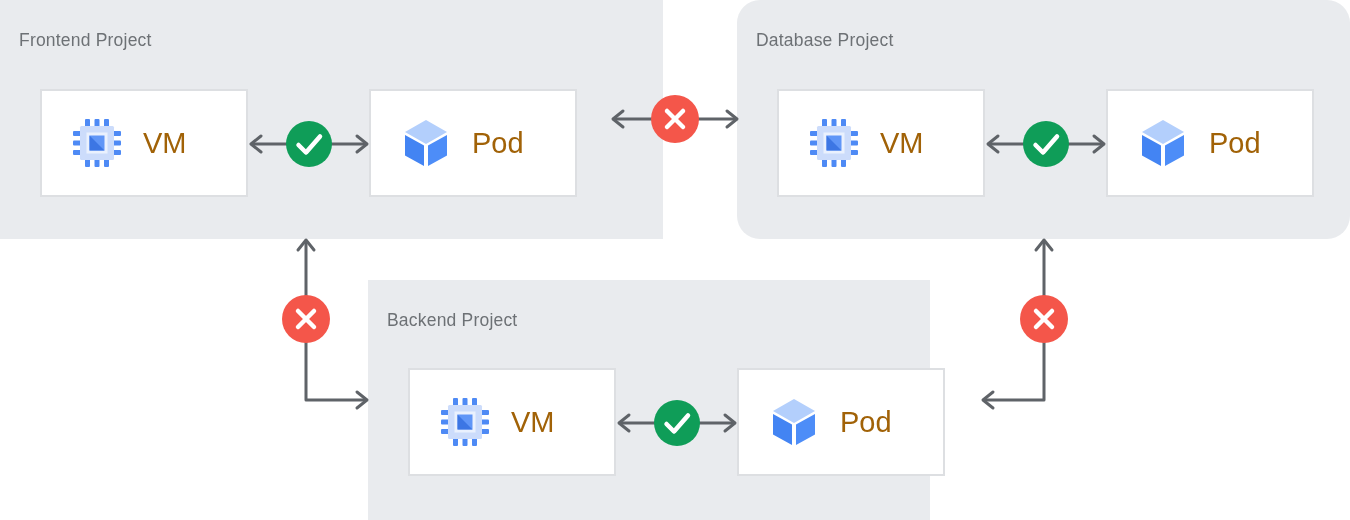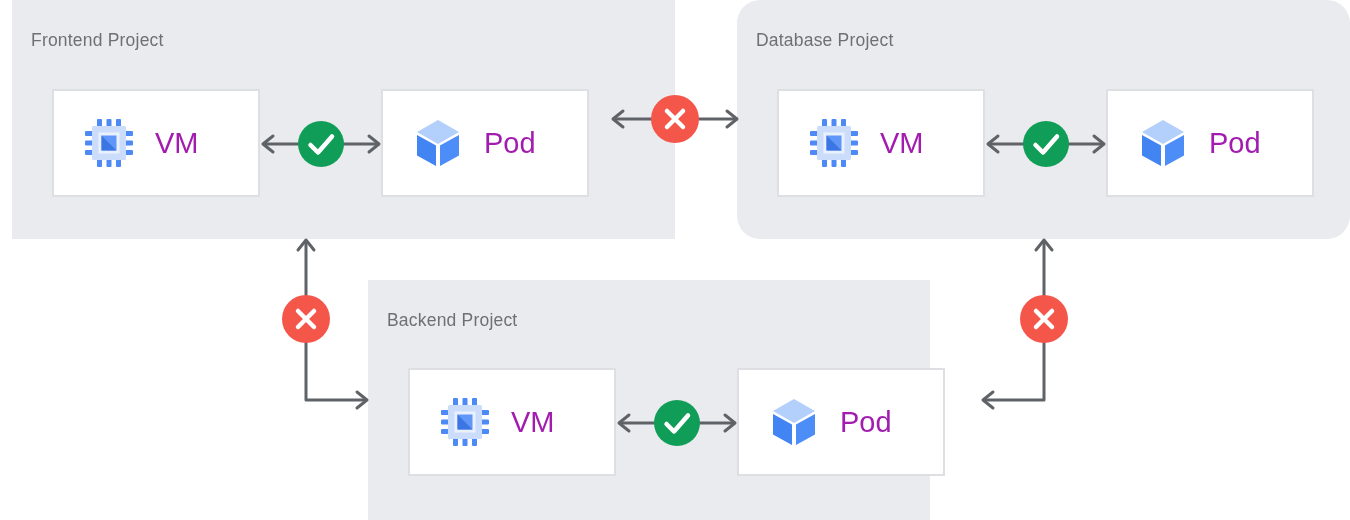--- a/index.html
+++ b/index.html
@@ -31,21 +31,21 @@
     box-sizing: border-box;
     background: #ffffff;
     border: 2px solid #dddfe2;
     display: flex;
     align-items: center;
     padding-left: 31px;
     gap: 22px;
   }
   .node-label {
     font-size: 29px;
-    color: #a21caf;
+    color: #a16207;
     white-space: nowrap;
   }
   .connector { position: absolute; overflow: visible; }
   svg { display: block; }
 </style>
 </head>
 <body>
 
 <div class="canvas">
 
@@ -73,21 +73,21 @@
         <polygon points="16.5,16.5 16.5,31.5 31.5,31.5" fill="#3c76e4"></polygon>
       </g>
       <g id="pod-icon-def">
         <polygon points="24,2 45,14 24,26 3,14" fill="#b3cffc"></polygon>
         <polygon points="3,17 22,27.5 22,48 3,37.5" fill="#4384f3"></polygon>
         <polygon points="26,27.5 45,17 45,37.5 26,48" fill="#4d8df8"></polygon>
       </g>
     </defs>
   </svg>
 
-  <div class="panel" style="left:12px; top:0; width:663px; height:239px;">
+  <div class="panel" style="left:0; top:0; width:663px; height:239px;">
     <div class="panel-label">Frontend Project</div>
 
     <div class="node" style="left:40px; top:89px;">
       <svg width="48" height="48" viewBox="0 0 48 48">
           <use href="#vm-icon-def"></use>
         </svg>
       <span class="node-label">VM</span>
     </div>
 
     <div class="node" style="left:369px; top:89px;">

